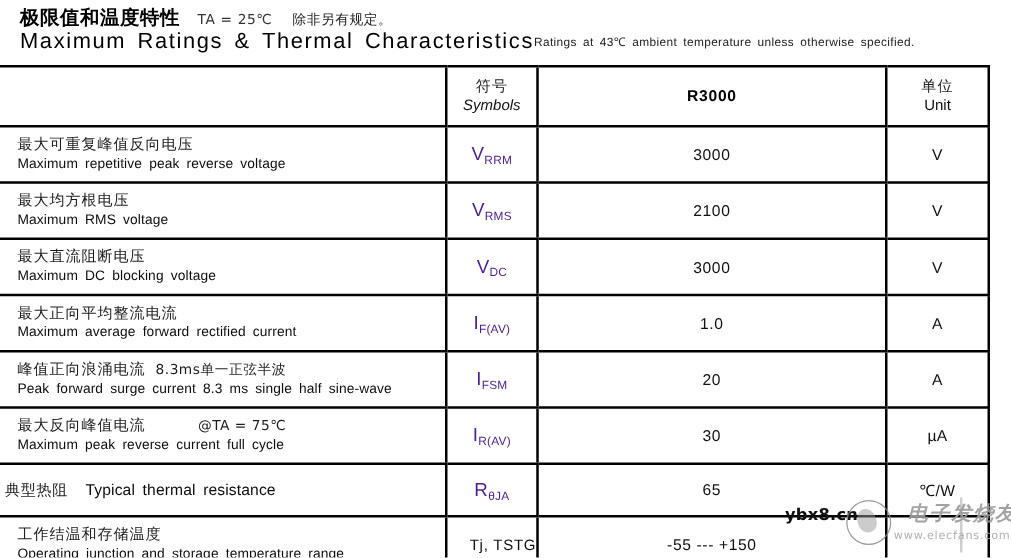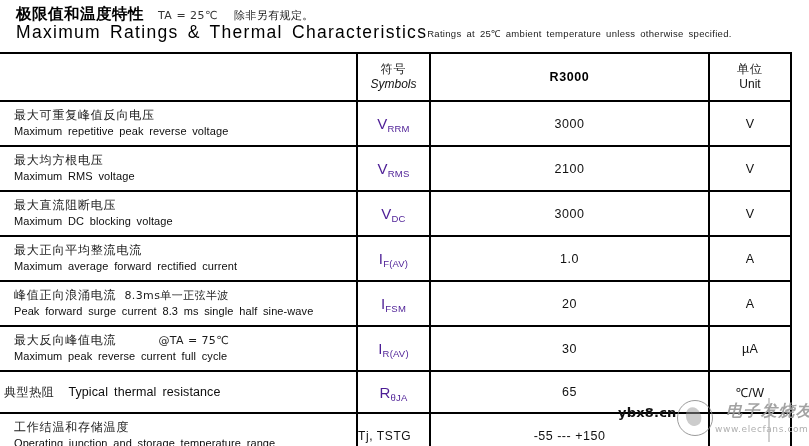--- a/index.html
+++ b/index.html
@@ -194,21 +194,21 @@
     white-space: nowrap;
   }
   .sym sub {
     font-size: 9.5px;
     letter-spacing: 0.2px;
     vertical-align: baseline;
     position: relative;
     top: 3px;
   }
   .sym-small {
-    text-align: left;
+    text-align: right;
     font-size: 12px;
     color: #111;
     letter-spacing: 0.6px;
     white-space: nowrap;
   }
 
   
   .val {
     text-align: center;
     font-size: 12.5px;
@@ -228,21 +228,21 @@
   .watermark {
     position: absolute;
     left: 614px;
     top: 398px;
     width: 195px;
     height: 48px;
     pointer-events: none;
   }
   .wm-domain {
     position: absolute;
-    left: 4px;
+    left: 14px;
     top: 7px;
     font-family: "DejaVu Sans", sans-serif;
     font-size: 13px;
     font-weight: bold;
     color: #111;
     letter-spacing: 0.2px;
     white-space: nowrap;
   }
   .wm-ring {
     position: absolute;
@@ -302,21 +302,21 @@
 <body>
 
 <div class="heading">
   <div class="title-cn-row">
     <span class="title-cn">极限值和温度特性</span>
     <span class="title-cn-note2">TA = 25℃</span>
     <span class="title-cn-note">除非另有规定。</span>
   </div>
   <div class="title-en-row">
     <span class="title-en">Maximum Ratings &amp; Thermal Characteristics</span>
-    <span class="title-en-note">Ratings at 25℃ ambient temperature unless otherwise specified.</span>
+    <span class="title-en-note">Ratings at 43℃ ambient temperature unless otherwise specified.</span>
   </div>
 </div>
 
 <table class="ratings-table">
   <colgroup>
     <col class="col-desc">
       <col class="col-sym">
       <col class="col-val">
       <col class="col-unit">
   </colgroup>

